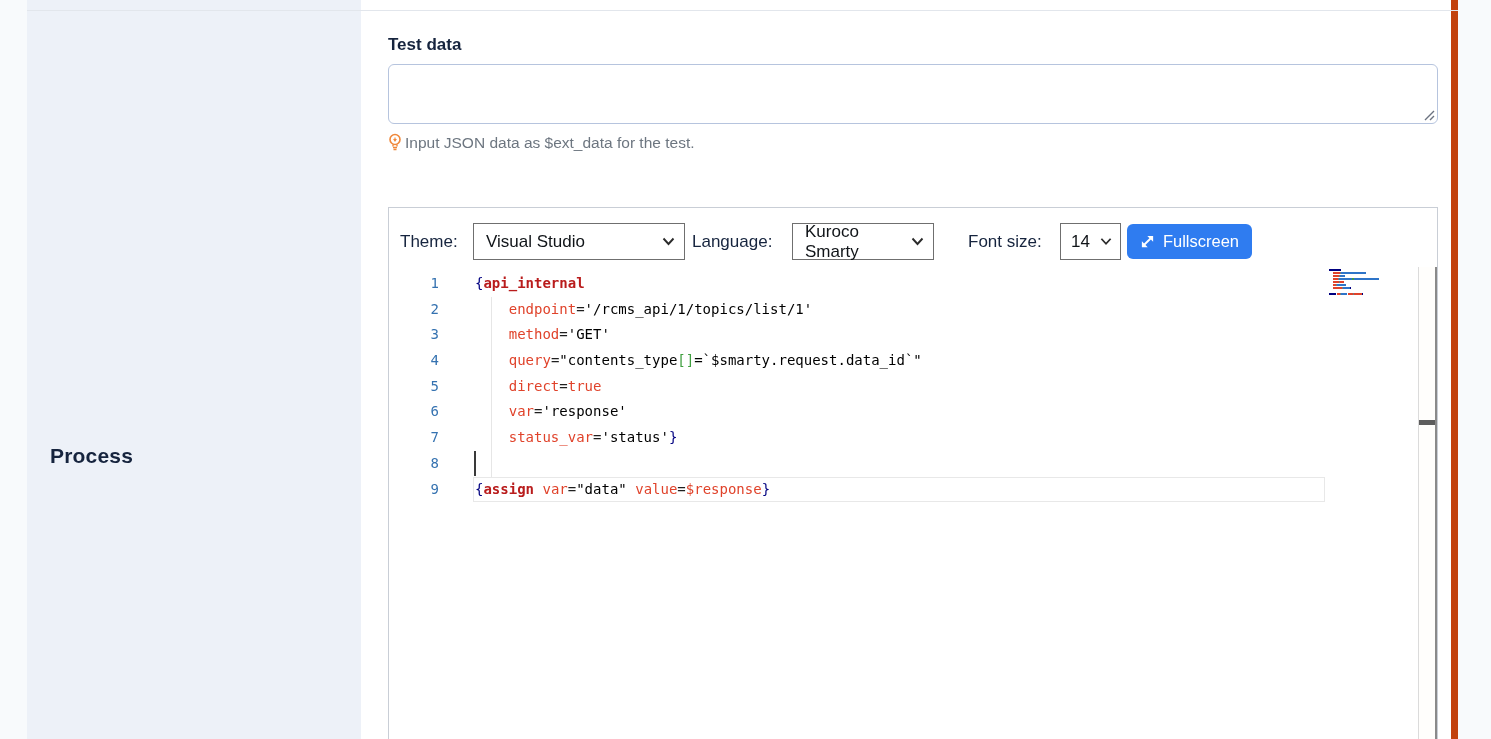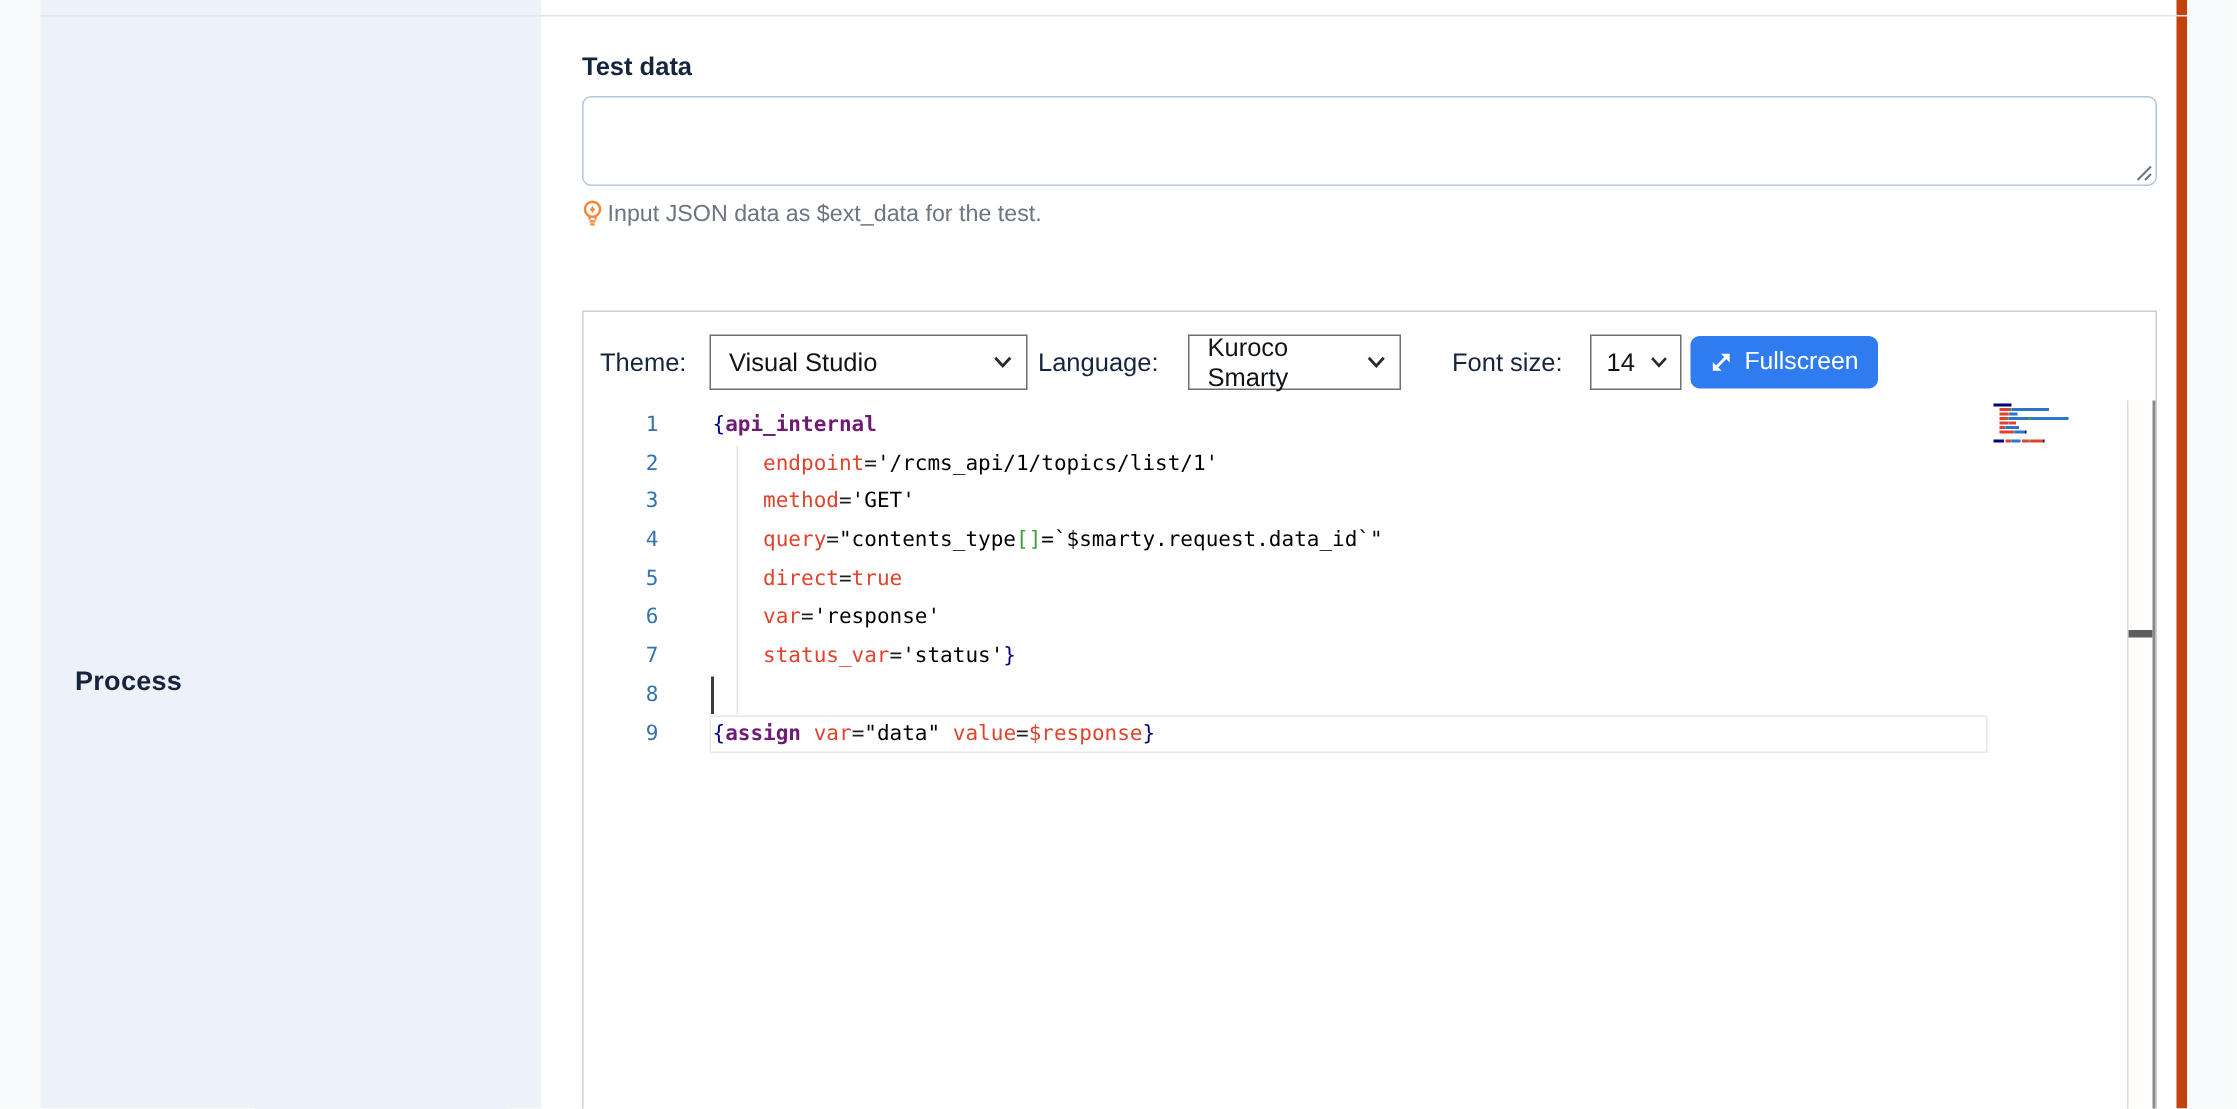--- a/index.html
+++ b/index.html
@@ -6,21 +6,21 @@
   html,body { width:1491px; height:739px; overflow:hidden; }
   body { font-family:"Liberation Sans", sans-serif; background:#f8fafc; position:relative; }
 
   .root { position:absolute; inset:0; width:1491px; height:739px; background:#f8fafc; }
 
   
   .label-col { position:absolute; left:27px; top:0; width:334px; height:739px; background:#edf1f8; }
   .content-col { position:absolute; left:361px; top:0; width:1097px; height:739px; background:#ffffff; border-right:7px solid #c2410c; }
   .row-top-border { position:absolute; left:27px; top:10px; width:1431px; height:1px; background:#e2e6ec; }
 
-  .process-label { position:absolute; left:23px; top:444px; font-size:18px; font-weight:bold; color:#16243e; letter-spacing:.2px; }
+  .process-label { position:absolute; left:23px; top:444px; font-size:21px; font-weight:bold; color:#16243e; letter-spacing:.2px; }
 
   
   .testdata-label { position:absolute; left:27px; top:35px; font-size:17px; font-weight:bold; color:#16243e; }
   .testdata-wrap { position:absolute; left:27px; top:64px; width:1050px; height:60px; }
   .testdata-input { width:100%; height:100%; border:1px solid #b6c4de; border-radius:6px; background:#fff; resize:none; outline:none; font-family:"Liberation Sans",sans-serif; font-size:15px; padding:6px 10px; color:#333; }
   .resize-glyph { position:absolute; right:3px; bottom:3px; }
   .hint-row { position:absolute; left:27px; top:133px; display:flex; align-items:center; gap:3px; }
   .hint-text { font-size:15.5px; color:#6d7680; }
 
   
@@ -32,21 +32,21 @@
 
   .fullscreen-btn { position:absolute; left:738px; top:16px; width:125px; height:35px; background:#2f7cf0; border:none; border-radius:6px; color:#fff; font-size:16.5px; font-family:"Liberation Sans",sans-serif; display:flex; align-items:center; justify-content:center; gap:8px; cursor:pointer; }
 
   
   .gutter { position:absolute; left:0; top:63px; width:50px; text-align:right; font-family:"DejaVu Sans Mono", monospace; font-size:14px; color:#3572b0; z-index:2; }
   .gutter div { height:25.7px; line-height:25.7px; }
   .code { position:absolute; left:86px; top:63px; font-family:"DejaVu Sans Mono", monospace; font-size:14px; color:#1f1f1f; z-index:2; }
   .code .code-line { height:25.7px; line-height:25.7px; white-space:pre; }
 
   .tok-brace { color:#000080; }
-  .tok-tag   { color:#701a75; font-weight:bold; }
+  .tok-tag   { color:#b91c1c; font-weight:bold; }
   .tok-attr  { color:#e0432b; }
   .tok-op    { color:#1f1f1f; }
   .tok-str   { color:#000000; }
   .tok-grn   { color:#3f9e3f; }
   .tok-plain { color:#1f1f1f; }
 
   .indent-guide { position:absolute; left:102px; top:89px; width:1px; height:180px; background:#e6e6e6; z-index:1; }
   .cursor-mark { position:absolute; left:85px; top:243px; width:2px; height:25px; background:#3a3a3a; z-index:3; }
   .active-line { position:absolute; left:84px; top:268.6px; width:852px; height:25.7px; border:1px solid #e8e8e8; z-index:0; }
 

